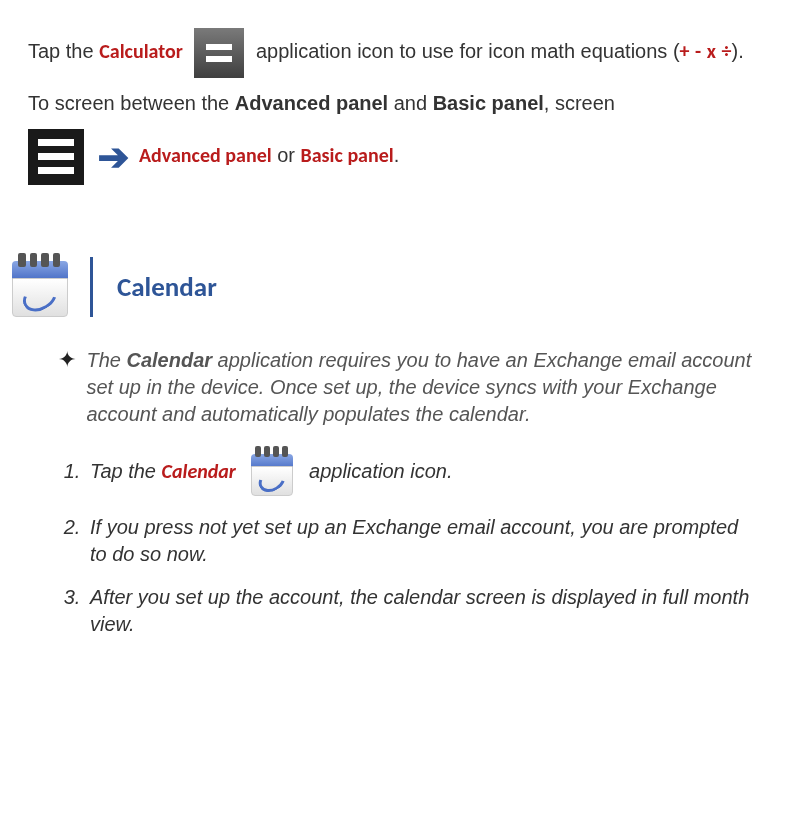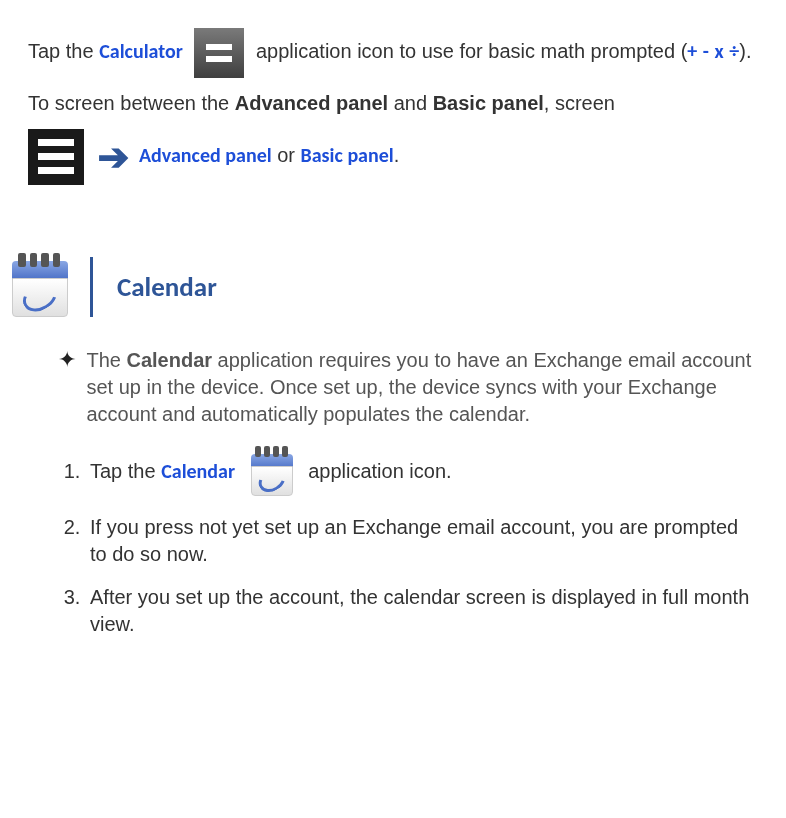--- a/index.html
+++ b/index.html
@@ -6,21 +6,21 @@
     margin: 0;
     padding: 28px 28px 28px 28px;
     width: 786px;
     box-sizing: border-box;
     font-family: Arial, Helvetica, sans-serif;
     font-size: 20px;
     line-height: 1.35;
     color: #333;
   }
   p { margin: 0 0 12px 0; }
-  .blue-bold-sans { color: #1d4ed8; font-weight: bold; font-family: Calibri, Arial, sans-serif; }
+  .blue-bold-sans { color: #b91c1c; font-weight: bold; font-family: Calibri, Arial, sans-serif; }
   .bold { font-weight: bold; }
 
   .calc-icon {
     display: inline-block;
     width: 50px; height: 50px;
     background: linear-gradient(#7a7a7a,#3f3f3f);
     vertical-align: middle;
     position: relative;
     margin: 0 6px;
   }
@@ -133,40 +133,42 @@
     margin-bottom: 20px;
   }
   .note-icon {
     font-size: 22px;
     color: #222;
     margin-right: 10px;
     line-height: 1.2;
     flex: 0 0 auto;
   }
   .note-text {
+    font-style: italic;
     color: #555;
   }
   .note-text .bold { color: #555; }
 
   ol.steps {
     margin: 0 0 0 30px;
     padding-left: 28px;
+    font-style: italic;
   }
   ol.steps li {
     margin-bottom: 16px;
     padding-left: 4px;
   }
 </style>
 </head>
 <body>
 
 <p>
   <span>Tap the </span><span class="blue-bold-sans">Calculator</span>
   <span class="calc-icon"></span>
-  <span> application icon to use for basic math prompted (</span><span class="blue-bold-sans">+</span><span>   </span><span class="blue-bold-sans">-</span><span>   </span><span class="blue-bold-sans">x</span><span>   </span><span class="blue-bold-sans">÷</span><span>).</span>
+  <span> application icon to use for icon math equations (</span><span class="blue-bold-sans">+</span><span>   </span><span class="blue-bold-sans">-</span><span>   </span><span class="blue-bold-sans">x</span><span>   </span><span class="blue-bold-sans">÷</span><span>).</span>
 </p>
 
 <p>
   <span>To screen between the </span><span class="bold">Advanced panel</span><span> and </span><span class="bold">Basic panel</span><span>, screen</span>
 </p>
 
 <p>
   <span class="menu-icon"><span></span><span></span><span></span></span>
   <span class="arrow">➔</span>
   <span class="blue-bold-sans">Advanced panel</span><span> or </span><span class="blue-bold-sans">Basic panel</span><span>.</span>

